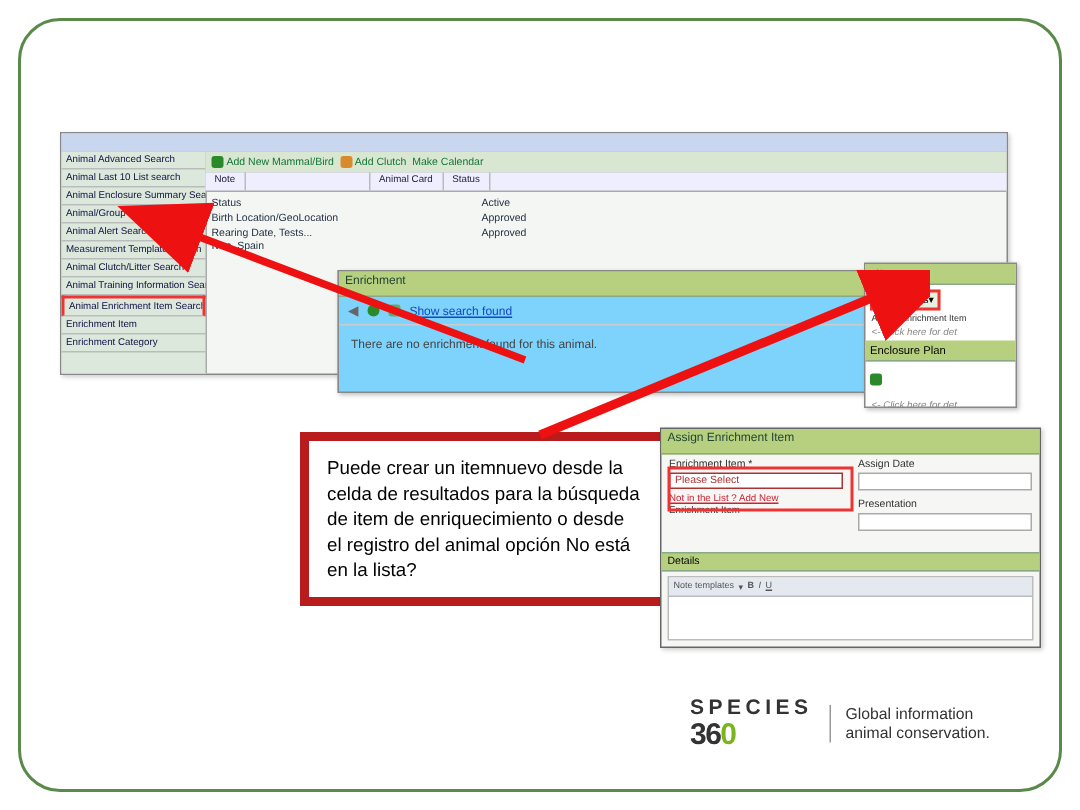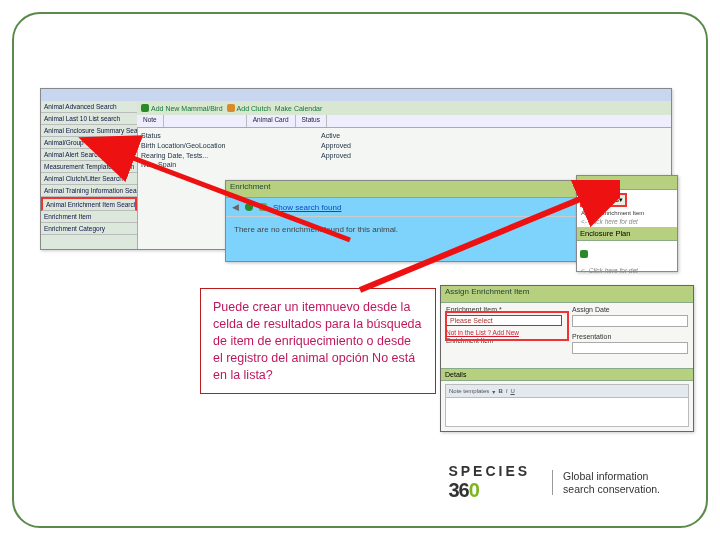--- a/index.html
+++ b/index.html
@@ -22,38 +22,38 @@
 .redbox{border:2px solid #e33}
 .enrich{position:absolute;left:185px;top:170px;width:370px;height:80px;background:#7dd3fc;border:1px solid #888;box-shadow:1px 1px 3px rgba(0,0,0,.25)}
 .enrich .ehdr{background:#b7d07f;height:14px;font-size:8px;padding:1px 4px;color:#243;border-bottom:1px solid #8a8}
 .enrich .ebar{height:18px;border-bottom:1px solid #ccc;display:flex;align-items:center;gap:6px;padding:0 6px}
 .enrich .link{color:#1547c2;font-size:8px;text-decoration:underline}
 .enrich .msg{font-size:8px;color:#444;padding:8px}
 .right-pane{position:absolute;right:12px;top:165px;width:100px;height:95px;background:#fff;border:1px solid #888;box-shadow:1px 1px 3px rgba(0,0,0,.25)}
 .right-pane .sec{background:#b7d07f;font-size:7.5px;padding:2px 3px;border-bottom:1px solid #8a8}
 .right-pane .act{border:2px solid #e33;display:inline-flex;align-items:center;gap:3px;padding:1px 3px;margin:3px;font-size:7px;background:#e8f0e0}
 .right-pane .hint{font-size:6.5px;color:#888;padding:2px 4px;font-style:italic}
-.caption{position:absolute;left:160px;top:278px;width:210px;border:1px solid #b91c1c;background:#fff;padding:10px 12px;font-size:12.5px;line-height:1.35;color:#be185d}
+.caption{position:absolute;left:160px;top:278px;width:210px;border:6px solid #b91c1c;background:#fff;padding:10px 12px;font-size:12.5px;line-height:1.35;color:#000000}
 .dlg{position:absolute;left:400px;top:275px;width:252px;height:145px;border:1px solid #666;background:#f6f7f4;box-shadow:1px 1px 3px rgba(0,0,0,.2)}
 .dlg .dhdr{background:#b7d07f;height:14px;font-size:8px;padding:1px 4px;color:#243;border-bottom:1px solid #8a8}
 .dlg .cols{display:flex}
 .dlg .col{flex:1;padding:3px 5px}
 .dlg .lbl{font-size:7px;color:#333}
 .dlg .sel{border:1px solid #a33;font-size:7px;color:#a33;padding:1px 3px;margin-top:2px;background:#fff}
 .dlg .notin{color:#c23;font-size:6.5px;margin-top:3px;text-decoration:underline}
 .dlg .enlbl{font-size:6.5px;color:#333;margin-top:1px}
 .dlg .redtall{border:2px solid #e33;position:absolute;left:4px;top:25px;width:120px;height:26px}
 .dlg .radio{font-size:7px;color:#333;margin-top:14px}
 .dlg .radio span{margin-right:10px}
 .dot{display:inline-block;width:6px;height:6px;border:1px solid #666;border-radius:50%;margin-right:2px;vertical-align:middle}
 .dot.on{background:#4b8}
 .dlg .det{background:#b7d07f;font-size:7px;padding:2px 4px;position:absolute;left:0;right:0;top:82px;border-top:1px solid #8a8;border-bottom:1px solid #8a8}
 .dlg .rte{position:absolute;left:4px;right:4px;top:98px;bottom:4px;background:#fff;border:1px solid #bbb}
 .dlg .rtebar{height:12px;background:#e4e8ef;border-bottom:1px solid #bbb;display:flex;align-items:center;gap:3px;padding:0 3px;font-size:6px;color:#555}
-.logo{position:absolute;right:30px;bottom:18px;display:flex;align-items:center;gap:22px}
+.logo{position:absolute;right:30px;bottom:18px;display:flex;align-items:center;gap:11px}
 .logo .sp{font-family:Arial;color:#333;letter-spacing:3px;font-size:14px;font-weight:600}
 .logo .n360{font-size:20px;font-weight:700;color:#333;letter-spacing:-1px}
 .logo .n360 .z{color:#7ab51d}
 .logo .tag{font-size:10.5px;color:#333;line-height:1.2;border-left:1px solid #999;padding-left:10px}
 svg.arrow{position:absolute;pointer-events:none}
 </style>
 </head>
 <body>
 
 <div class="frame"></div>
@@ -184,16 +184,16 @@
     <line x1="10" y1="110" x2="240" y2="15" stroke="#e11" stroke-width="6" marker-end="url(#ah2)"></line>
   </svg>
 
   <div class="logo">
     <div>
       <div class="sp">SPECIES</div>
       <div class="n360">36<span class="z">0</span></div>
     </div>
     <div class="tag">
       <div>Global information</div>
-        <div>search conservation.</div>
+        <div>animal conservation.</div>
     </div>
   </div>
 </div>
 
 </body></html>

